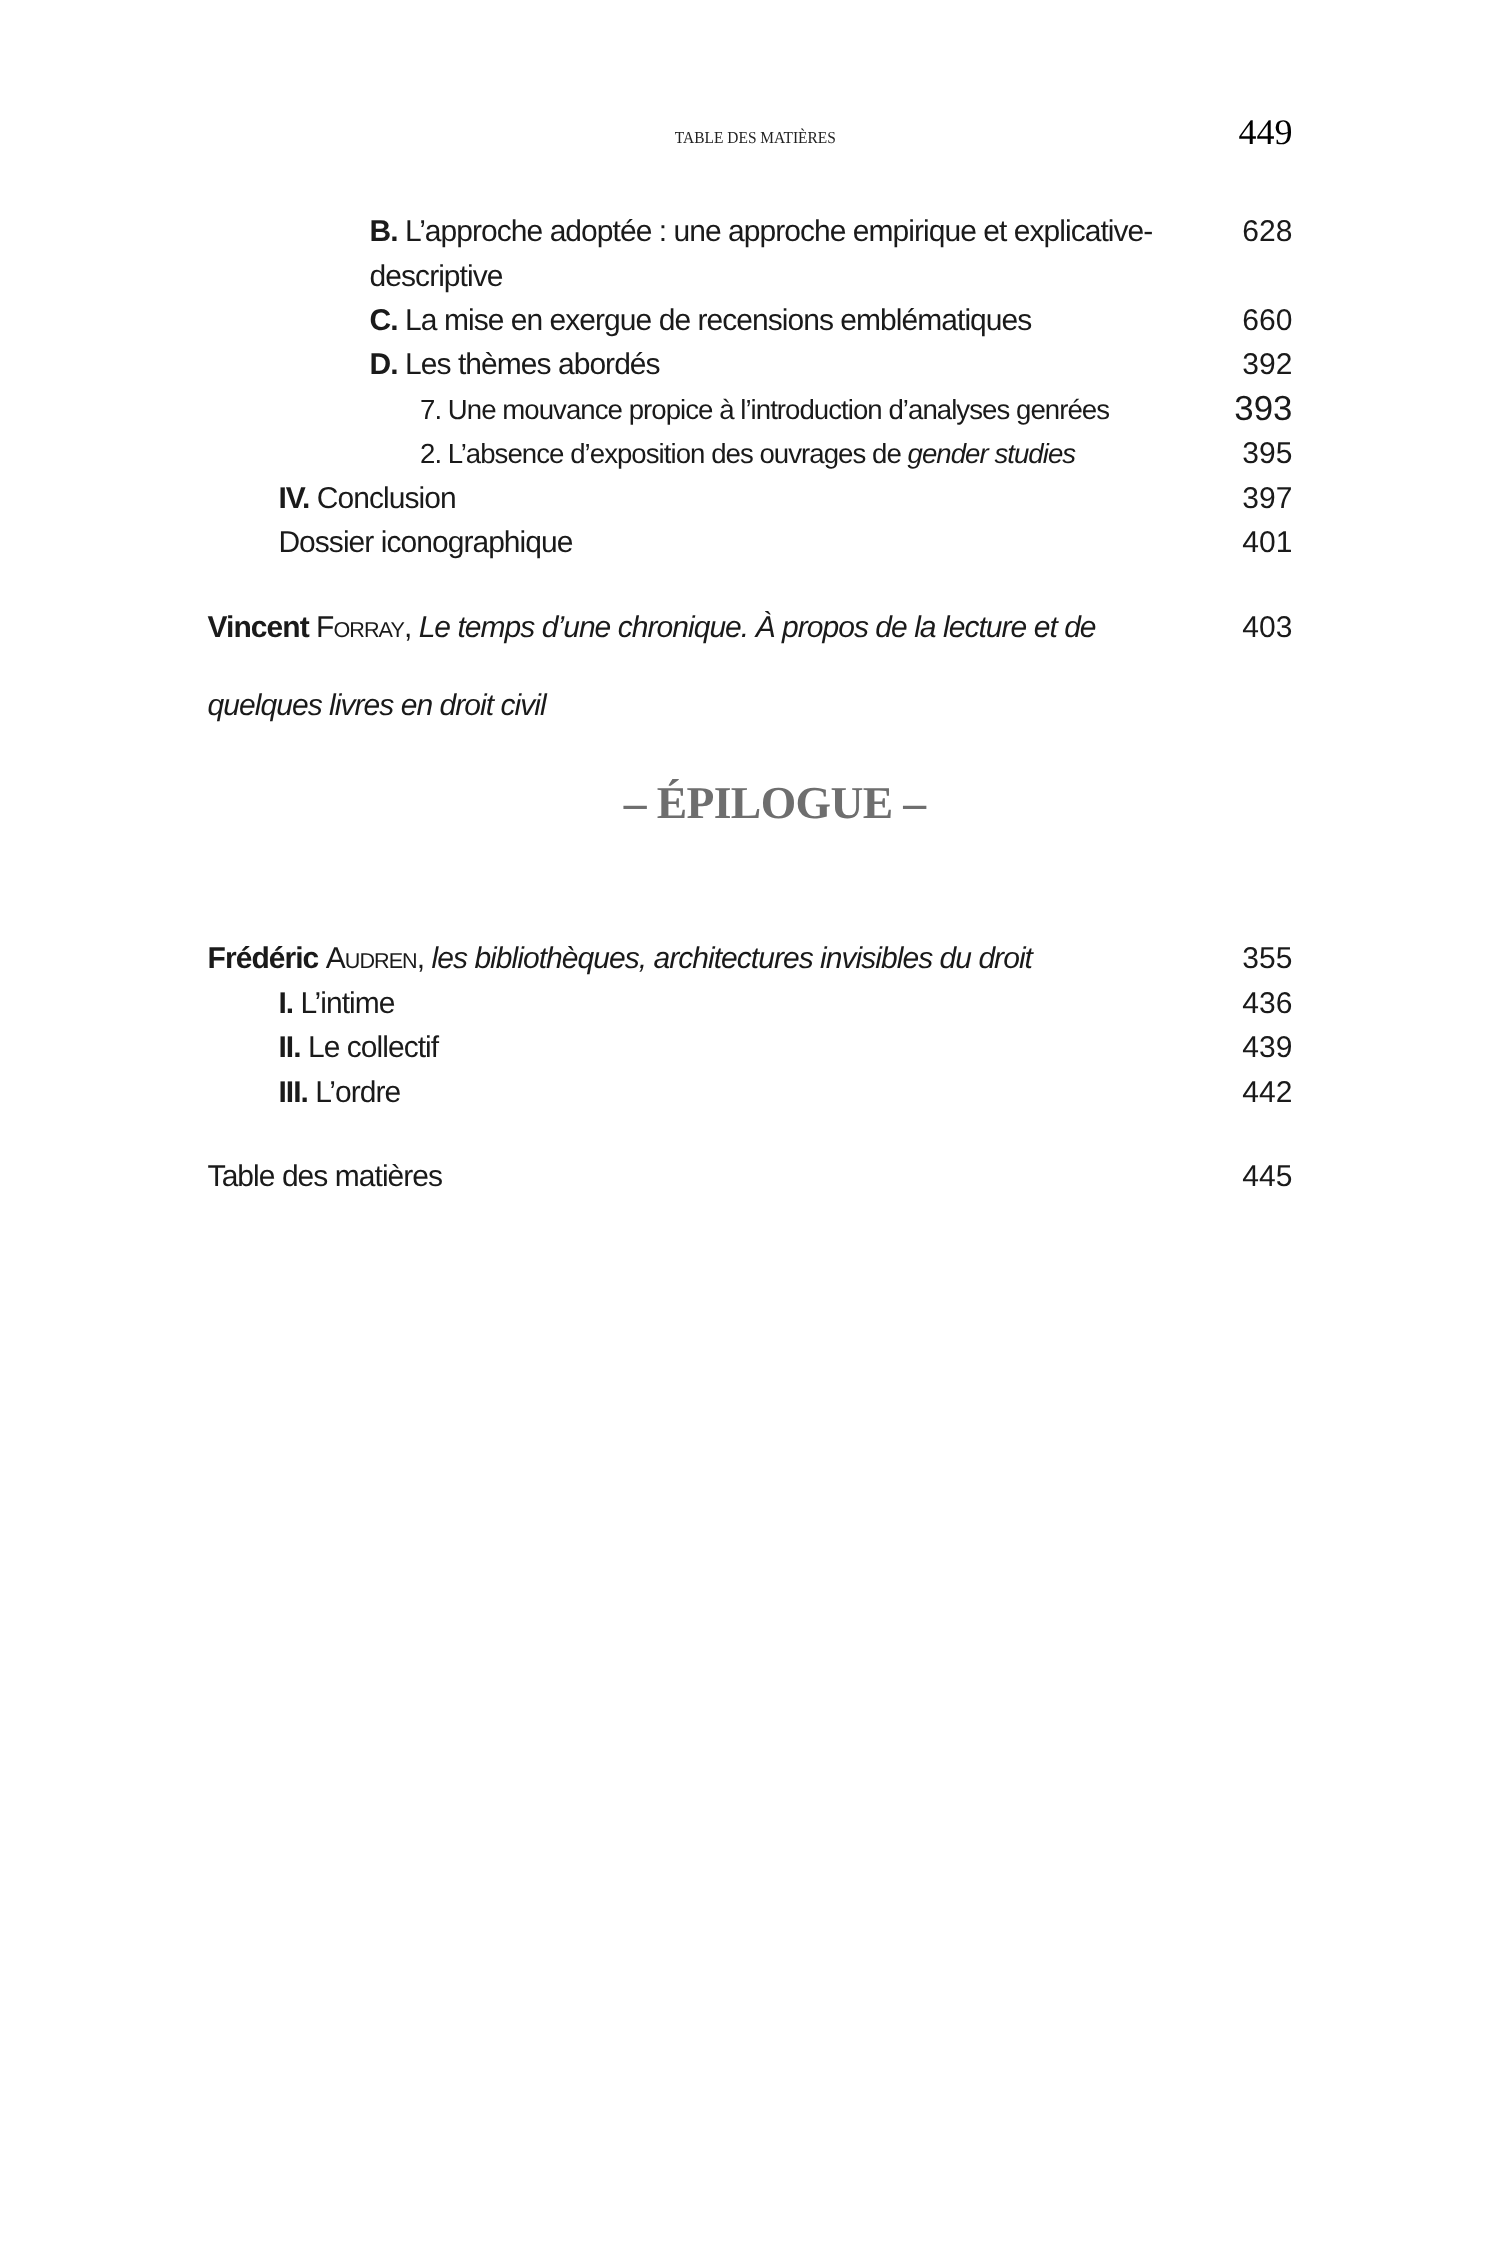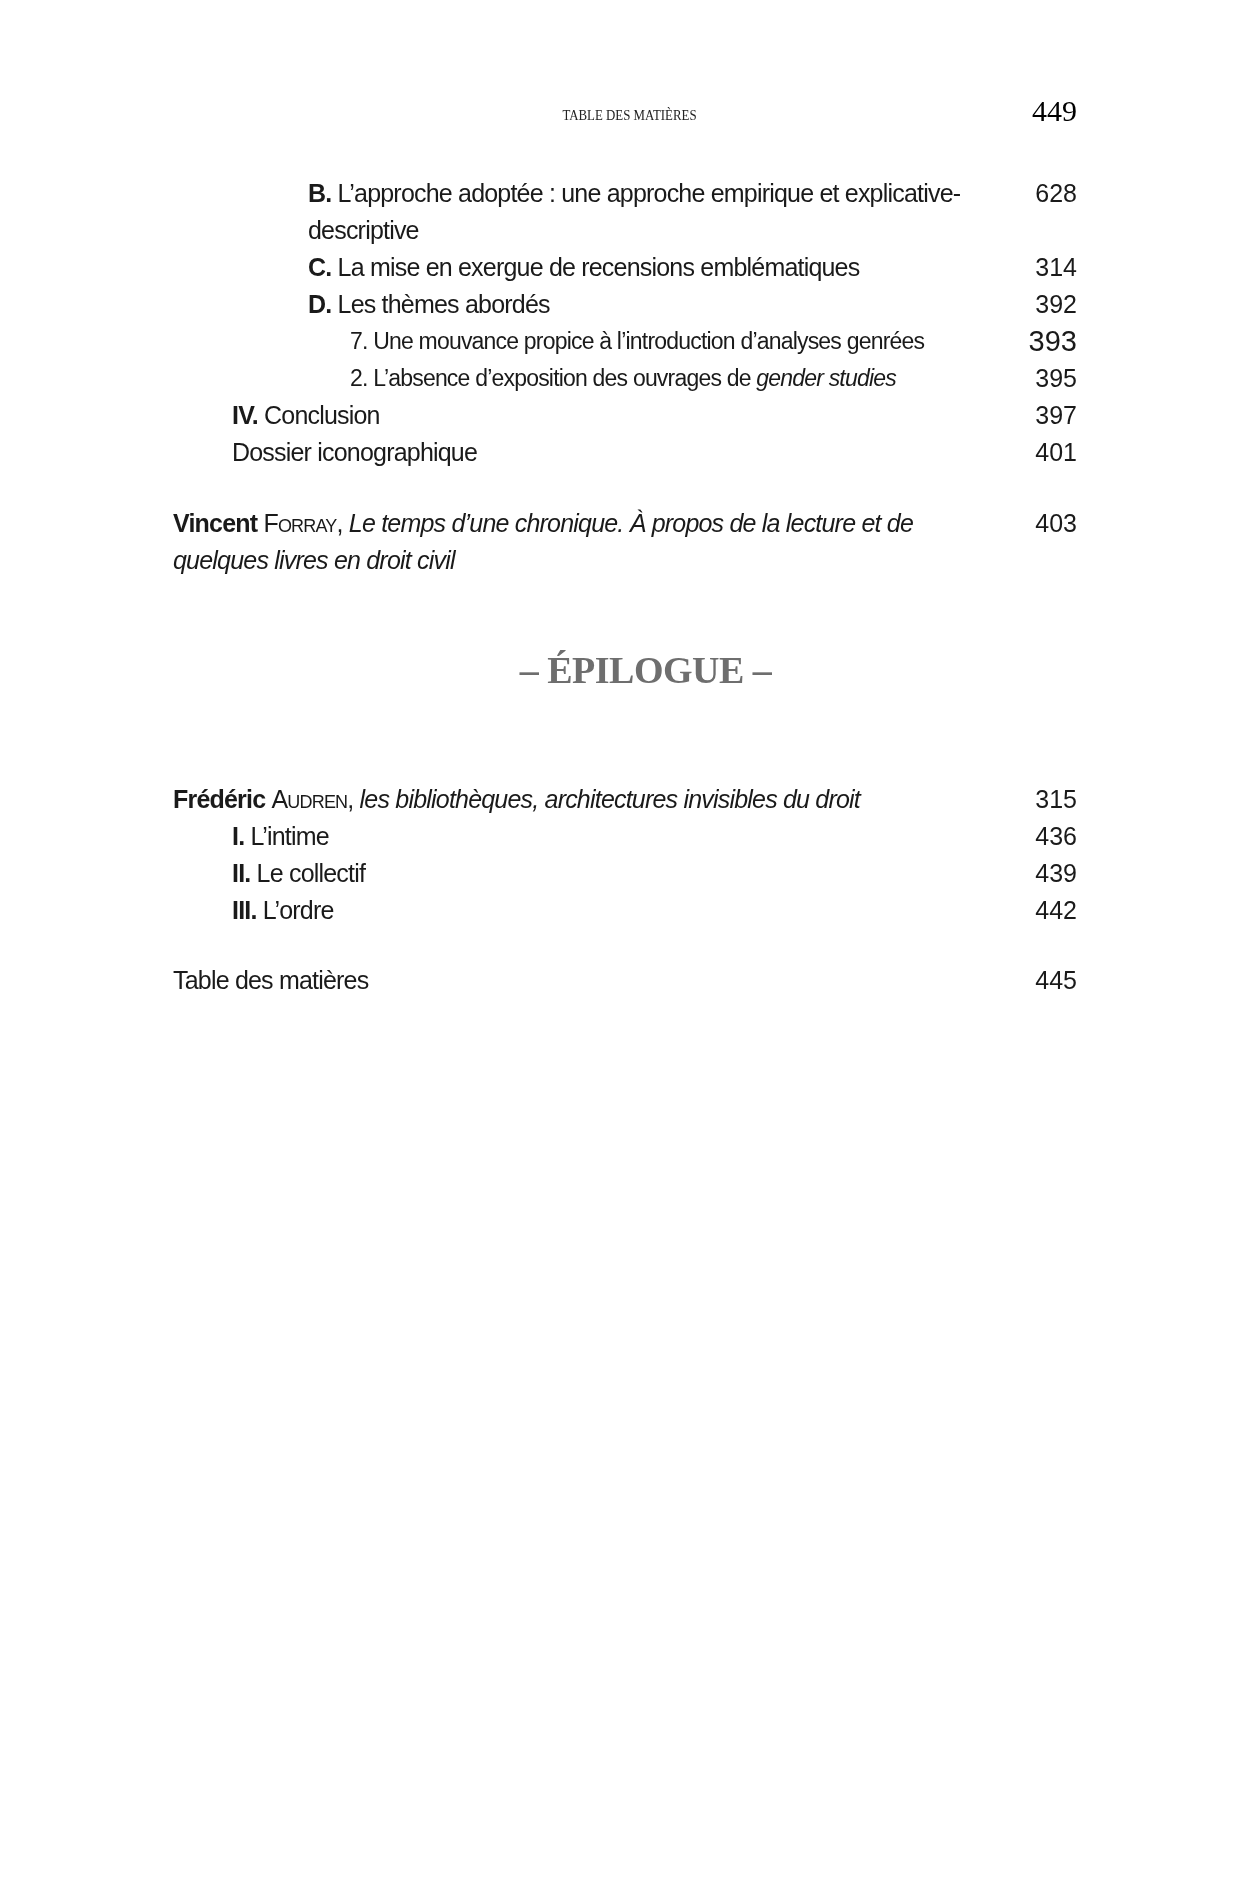--- a/index.html
+++ b/index.html
@@ -20,21 +20,21 @@
       letter-spacing: -0.8px; color: #1a1a1a;
     }
     .row .label { position: absolute; display: block; }
     .row .page { position: absolute; right: 182px; letter-spacing: 0; }
     .row.small { font-size: 23px; }
     .lvl1 .label { left: 173px; }
     .lvl2 .label { left: 232px; }
     .lvl3 .label { left: 308px; }
     .lvl4 .label { left: 350px; }
     .b { font-weight: bold; }
-    .i { font-style: italic; }
+    .i { font-style: italic; margin-top: 28px; }
     .sc { font-variant: small-caps; font-weight: normal; }
     .section-title {
       position: absolute; top: 648px; left: 16px; width: 1259px; text-align: center;
       font-family: "Liberation Serif", serif; font-weight: bold; font-size: 38px; color: #6e6e6e;
       letter-spacing: -0.5px;
     }
   </style>
 </head>
 <body>
 
@@ -46,21 +46,21 @@
   <div class="row lvl3" style="top:175px">
     <span class="label"><span class="b">B.</span> <span>L’approche adoptée : une approche empirique et explicative-</span></span>
     <span class="page">628</span>
   </div>
   <div class="row lvl3" style="top:212px">
     <span class="label">descriptive</span>
   </div>
 
   <div class="row lvl3" style="top:249px">
     <span class="label"><span class="b">C.</span> <span>La mise en exergue de recensions emblématiques</span></span>
-    <span class="page">314</span>
+    <span class="page">660</span>
   </div>
 
   <div class="row lvl3" style="top:286px">
     <span class="label"><span class="b">D.</span> <span>Les thèmes abordés</span></span>
     <span class="page">392</span>
   </div>
 
   <div class="row lvl4 small" style="top:323px">
     <span class="label">7. Une mouvance propice à l’introduction d’analyses genrées</span>
     <span class="page" style="font-size:29px">393</span>
@@ -86,21 +86,21 @@
     <span class="page">403</span>
   </div>
   <div class="row lvl1" style="top:542px">
     <span class="label i">quelques livres en droit civil</span>
   </div>
 
   <div class="section-title">– ÉPILOGUE –</div>
 
   <div class="row lvl1" style="top:781px">
     <span class="label"><span class="b">Frédéric</span> <span class="sc">Audren</span>, <span class="i">les bibliothèques, architectures invisibles du droit</span></span>
-    <span class="page">315</span>
+    <span class="page">355</span>
   </div>
 
   <div class="row lvl2" style="top:818px">
     <span class="label"><span class="b">I.</span> <span>L’intime</span></span>
     <span class="page">436</span>
   </div>
   <div class="row lvl2" style="top:855px">
     <span class="label"><span class="b">II.</span> <span>Le collectif</span></span>
     <span class="page">439</span>
   </div>

